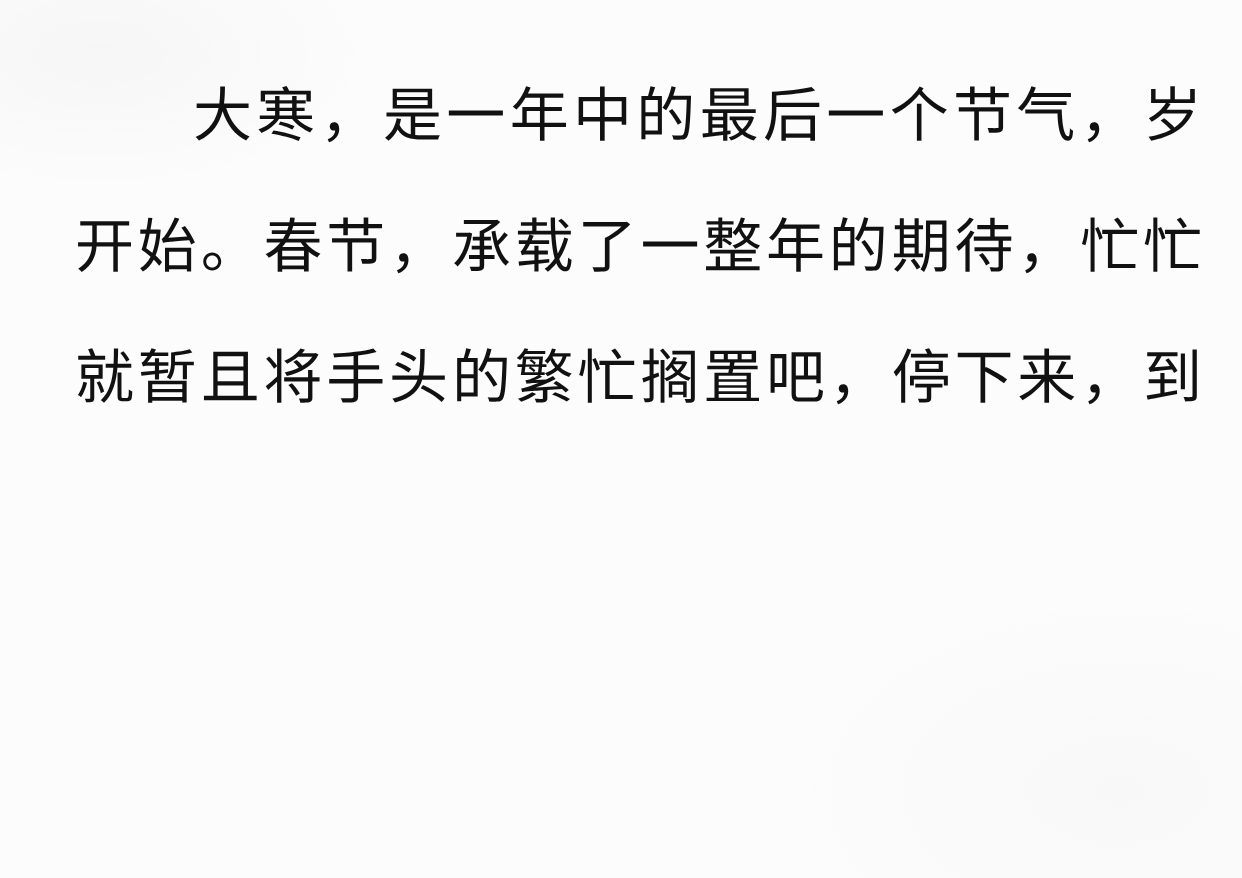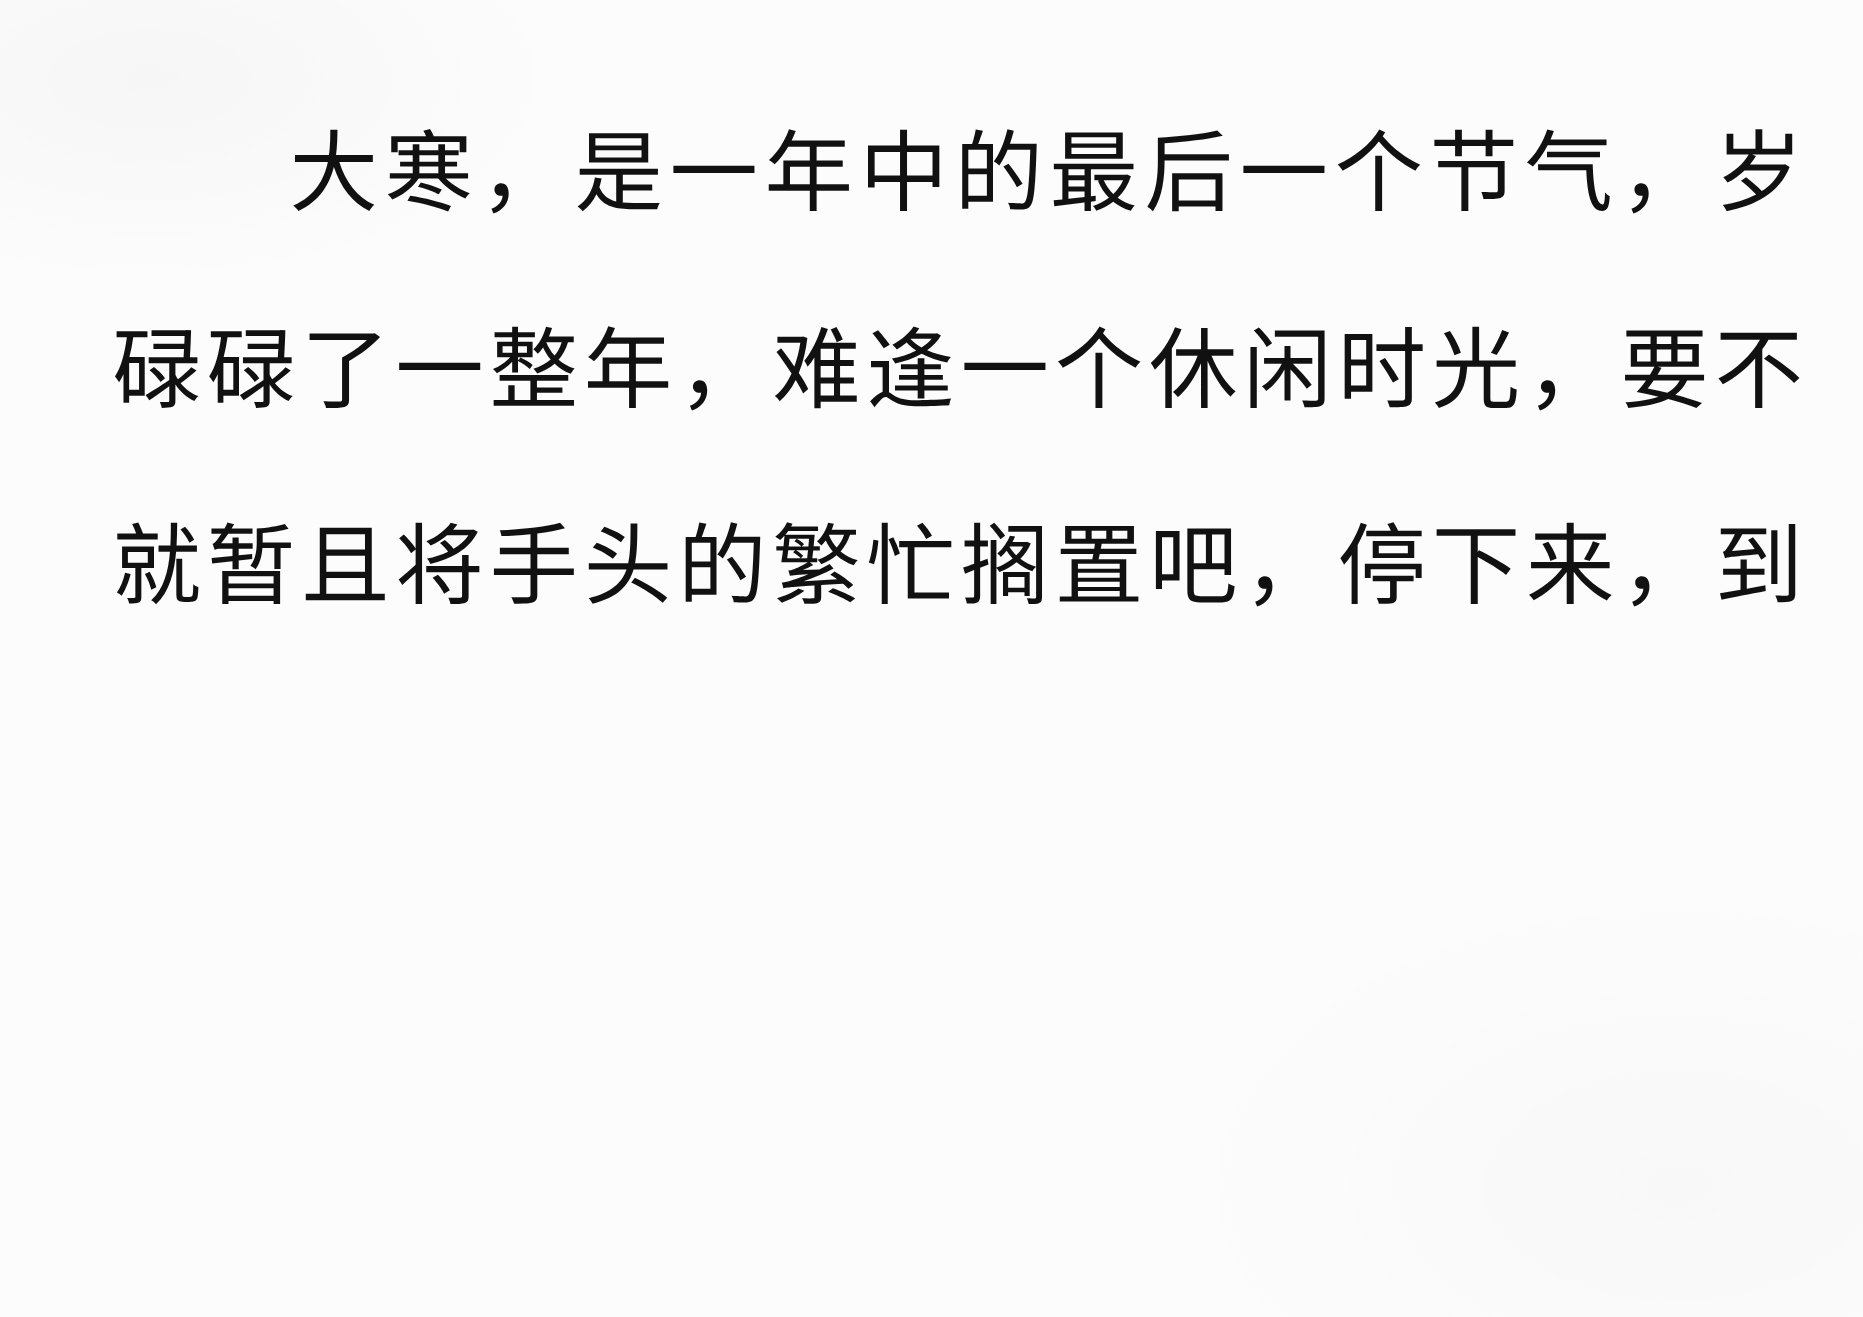--- a/index.html
+++ b/index.html
@@ -38,16 +38,16 @@
   .line.indent {
     text-indent: 2em;
   }
 </style>
 </head>
 <body>
 
 <div class="page">
   <div class="paragraph">
     <div class="line indent">大寒，是一年中的最后一个节气，岁</div>
-    <div class="line">碌碌了一整年，难逢一个休闲时光，要不</div>
+    <div class="line">开始。春节，承载了一整年的期待，忙忙</div>
     <div class="line">就暂且将手头的繁忙搁置吧，停下来，到</div>
   </div>
 </div>
 
 </body></html>

